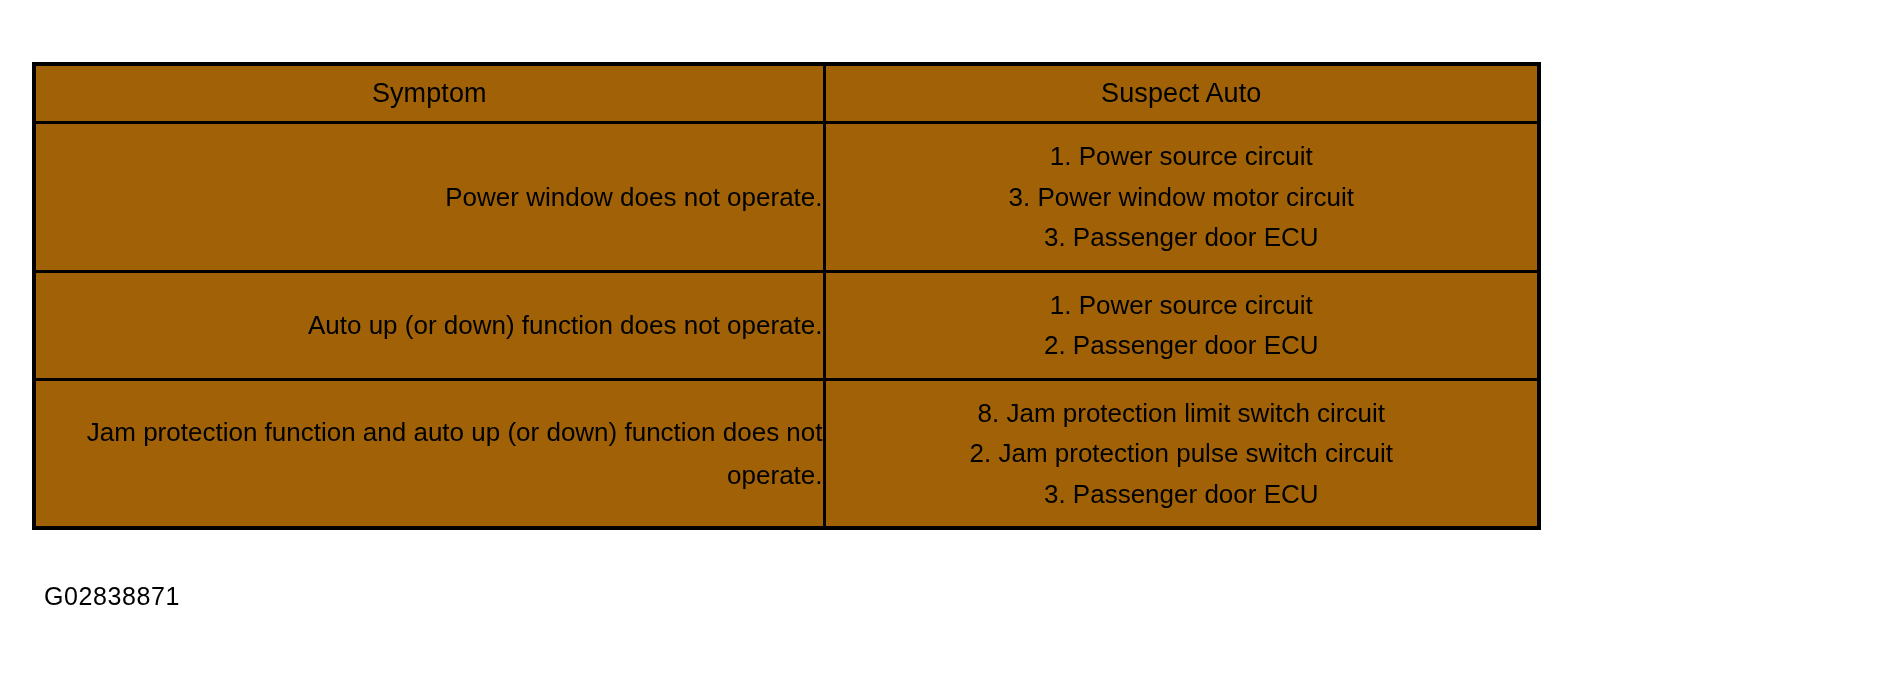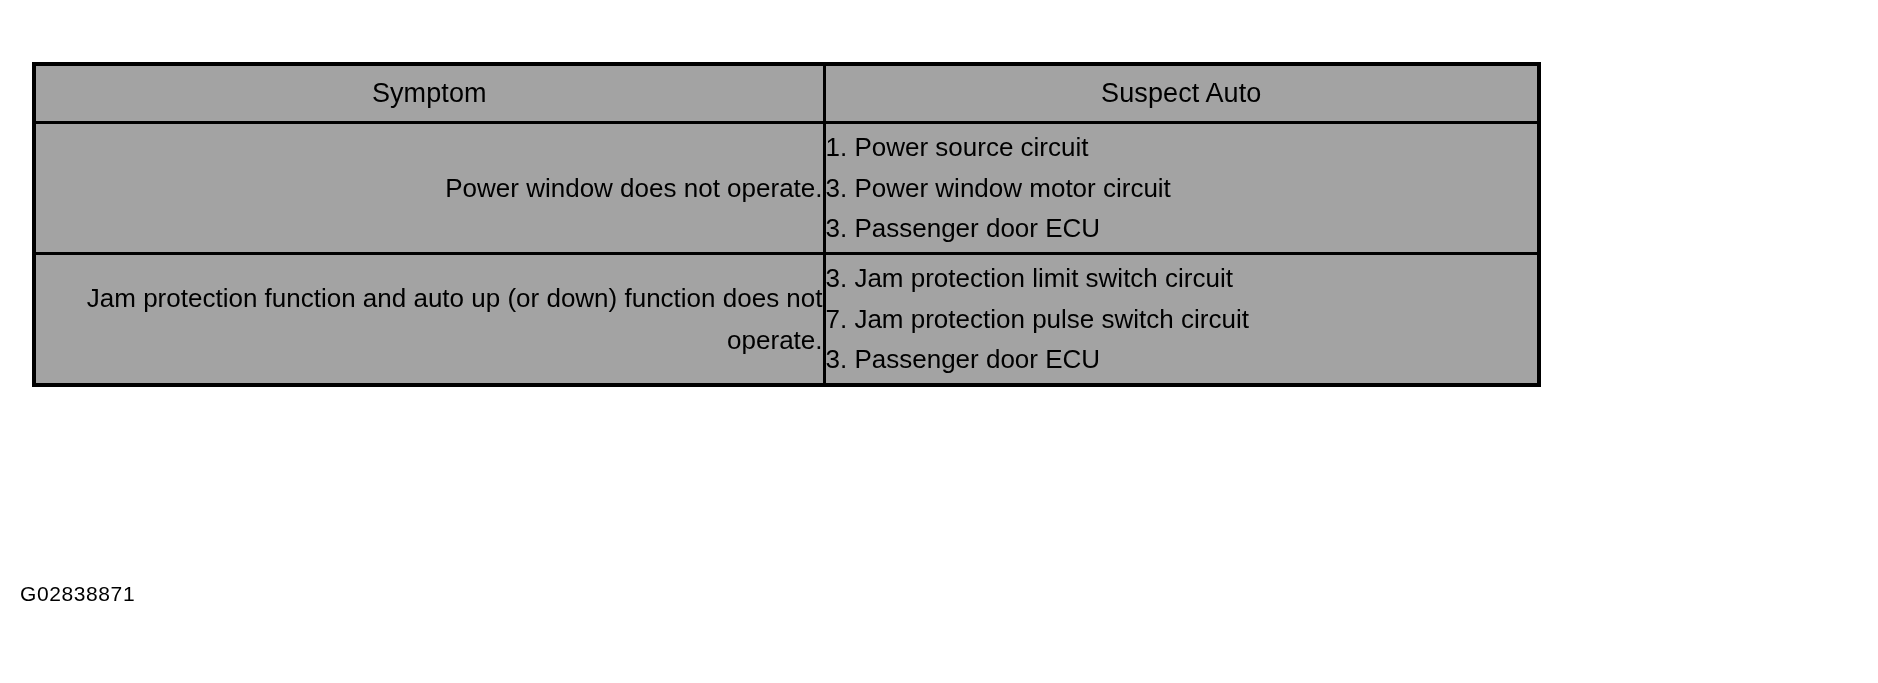--- a/index.html
+++ b/index.html
@@ -28,21 +28,21 @@
     position: absolute;
     left: 32px;
     top: 62px;
     width: 1505px;
   }
 
   table.symptom-table {
     width: 100%;
     border-collapse: collapse;
     table-layout: fixed;
-    background: #a3a3a3;
+    background: #a16207;
   }
 
   table.symptom-table,
   table.symptom-table th,
   table.symptom-table td {
     border: 3px solid #000;
   }
   
   table.symptom-table {
     outline: 0;
@@ -75,39 +75,40 @@
     text-align: right;
   }
 
   td.suspect-cell {
     padding: 12px 14px 12px 14px;
     vertical-align: middle;
   }
 
   .suspect-list {
     list-style: none;
-    margin: 0;
+    margin: 12px;
     padding: 0;
+    text-align: center;
   }
   .suspect-list li {
     line-height: 1.56;
     white-space: nowrap;
   }
 
   
   tr.row-1 td { height: 128px; }
   tr.row-2 td { height:  88px; }
   tr.row-3 td { height: 128px; }
 
   
   .figure-code {
     position: absolute;
-    left: 20px;
+    left: 44px;
     top: 582px;
-    font-size: 21px;
+    font-size: 25px;
     letter-spacing: 0.6px;
     color: #000;
     text-align: center;
   }
 </style>
 </head>
 <body>
 
 <div id="page">
 
@@ -129,27 +130,36 @@
           <td class="symptom-cell">Power window does not operate.</td>
           <td class="suspect-cell">
             <ul class="suspect-list">
               <li>1. Power source circuit</li>
               <li>3. Power window motor circuit</li>
               <li>3. Passenger door ECU</li>
             </ul>
           </td>
         </tr>
 
+        <tr class="row-2">
+          <td class="symptom-cell">Auto up (or down) function does not operate.</td>
+          <td class="suspect-cell">
+            <ul class="suspect-list">
+              <li>1. Power source circuit</li>
+              <li>2. Passenger door ECU</li>
+            </ul>
+          </td>
+        </tr>
 
         <tr class="row-3">
           <td class="symptom-cell">Jam protection function and auto up (or down) function does not operate.</td>
           <td class="suspect-cell">
             <ul class="suspect-list">
-              <li>3. Jam protection limit switch circuit</li>
-              <li>7. Jam protection pulse switch circuit</li>
+              <li>8. Jam protection limit switch circuit</li>
+              <li>2. Jam protection pulse switch circuit</li>
               <li>3. Passenger door ECU</li>
             </ul>
           </td>
         </tr>
 
       </tbody>
     </table>
   </div>
 
   <div class="figure-code">G02838871</div>

